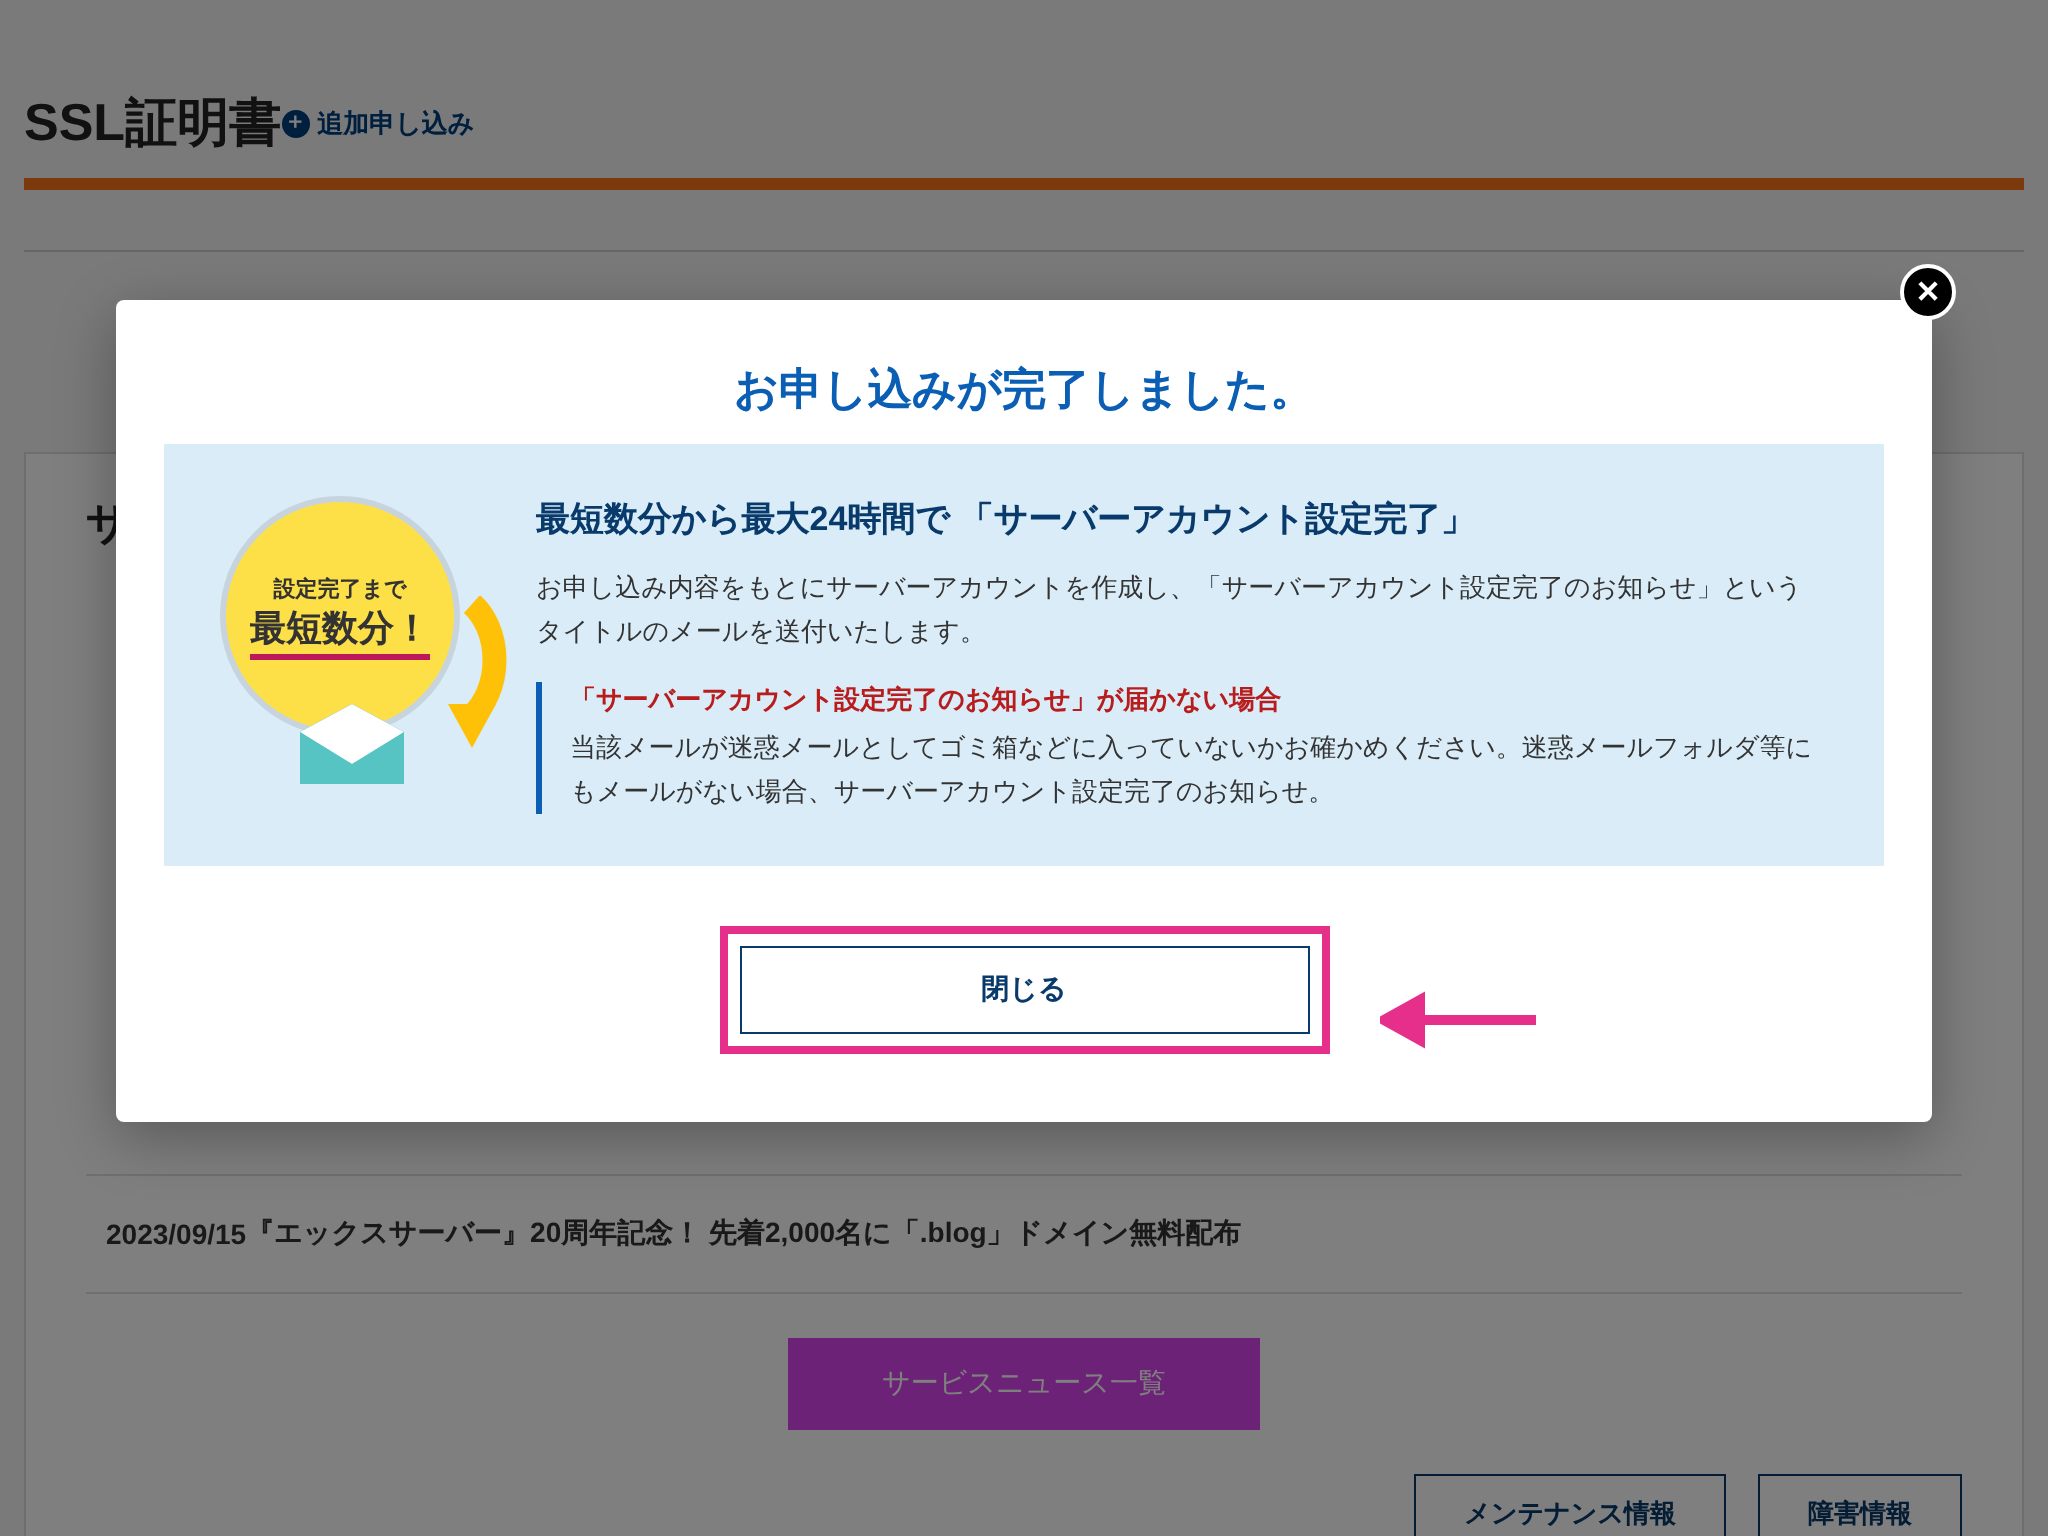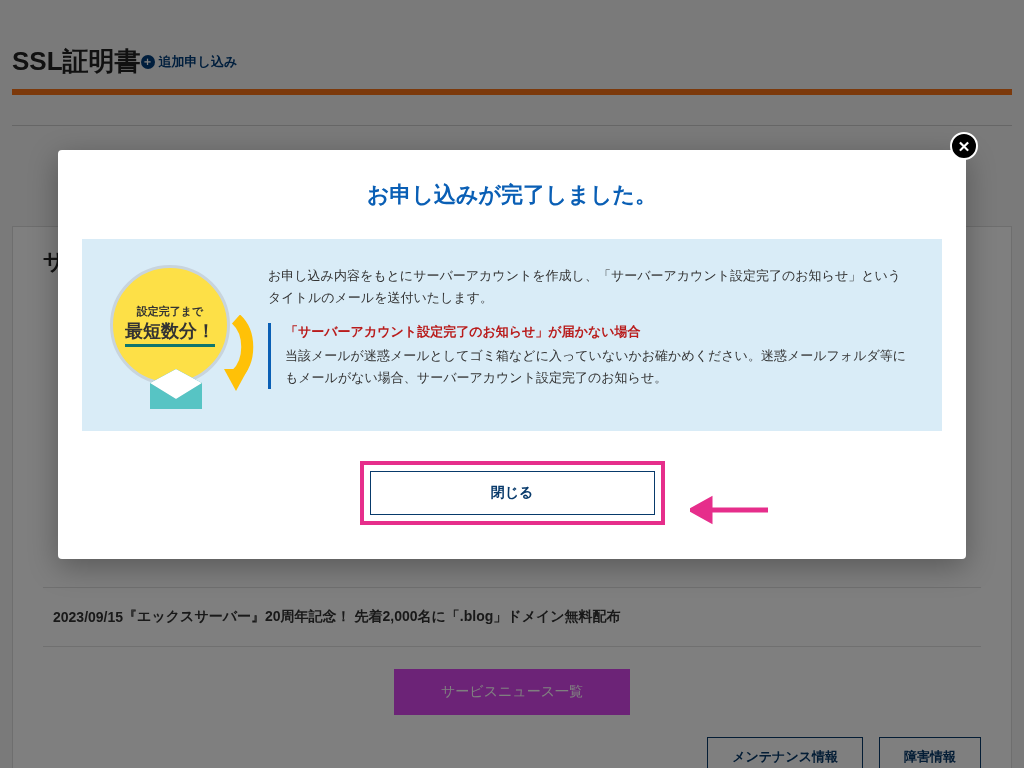--- a/index.html
+++ b/index.html
@@ -140,21 +140,21 @@
       font-size: 15px;
       font-weight: bold;
       cursor: pointer;
       line-height: 1;
     }
     .modal-title {
       text-align: center;
       color: #0a5fb5;
       font-size: 22px;
       font-weight: bold;
-      margin-bottom: 29px;
+      margin-bottom: 12px;
     }
     .info-panel {
       background: #d9ecf7;
       padding: 26px 28px;
       display: flex;
       gap: 28px;
       align-items: flex-start;
     }
     .badge-illust {
       flex: 0 0 130px;
@@ -175,21 +175,21 @@
     }
     .circle-line1 {
       font-size: 11px;
       color: #333;
       font-weight: bold;
     }
     .circle-line2 {
       font-size: 18px;
       color: #333;
       font-weight: 900;
-      border-bottom: 3px solid #0f766e;
+      border-bottom: 3px solid #be185d;
       padding-bottom: 1px;
     }
     .arrow-curve {
       position: absolute;
       right: -18px;
       top: 50px;
     }
     .envelope {
       position: absolute;
       left: 36px;
@@ -300,20 +300,21 @@
         <polygon points="10,54 34,54 22,76" fill="#ffc107"></polygon>
       </svg>
       <svg class="envelope" width="60" height="44">
         <polygon points="4,14 30,0 56,14 56,40 4,40" fill="#2aa5a5"></polygon>
         <polygon points="4,14 30,30 56,14 56,40 4,40" fill="#57c4c4"></polygon>
         <polygon points="4,14 30,0 56,14 30,30" fill="#ffffff"></polygon>
       </svg>
     </div>
 
     <div class="info-text">
+      <div class="info-heading">最短数分から最大24時間で 「サーバーアカウント設定完了」</div>
       <div class="info-para">お申し込み内容をもとにサーバーアカウントを作成し、「サーバーアカウント設定完了のお知らせ」というタイトルのメールを送付いたします。</div>
       <div class="info-note">
         <div class="info-note-title">「サーバーアカウント設定完了のお知らせ」が届かない場合</div>
         <div class="info-note-body">当該メールが迷惑メールとしてゴミ箱などに入っていないかお確かめください。迷惑メールフォルダ等にもメールがない場合、サーバーアカウント設定完了のお知らせ。</div>
       </div>
     </div>
   </div>
 
   <div class="close-btn-wrap">
     <div class="close-btn">閉じる</div>

